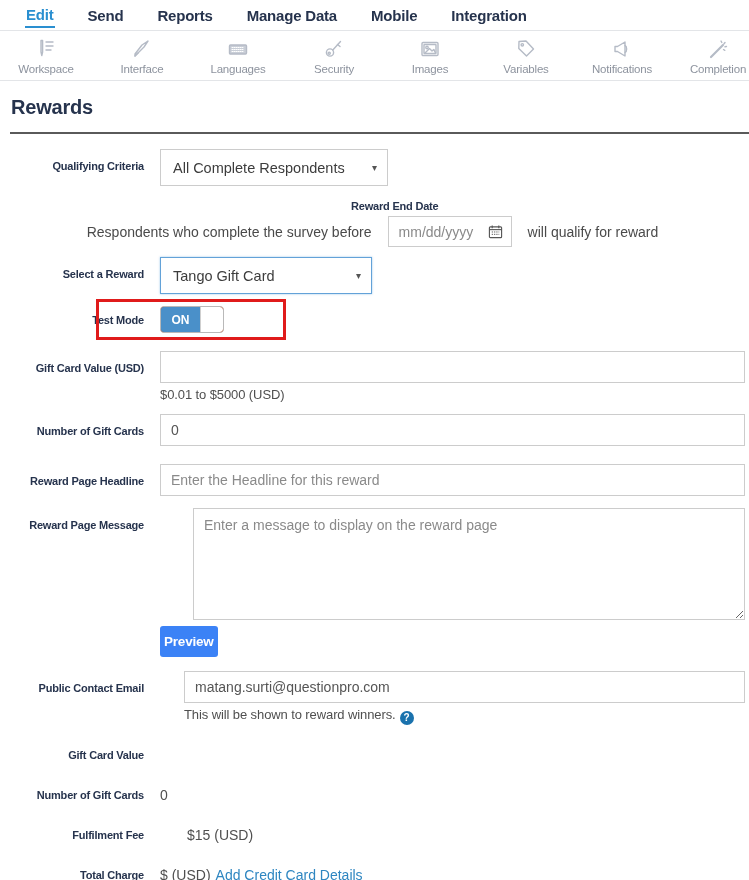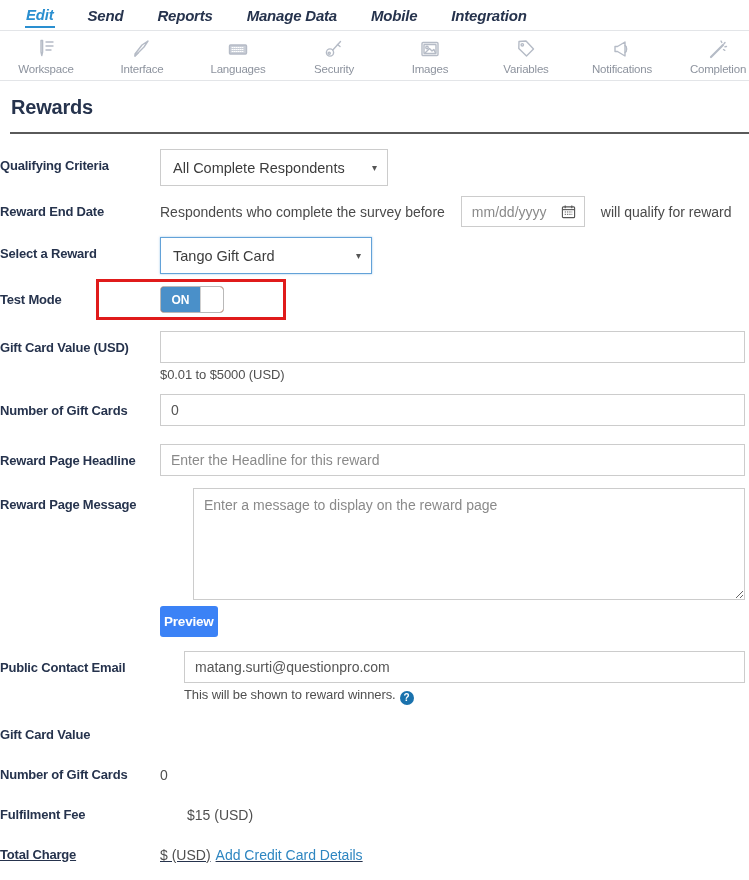--- a/index.html
+++ b/index.html
@@ -10,21 +10,21 @@
     color:#26334d;
   }
   
   .topnav {
     display:flex; align-items:center; gap:32px;
     padding:0 0 0 25px; height:31px;
     border-bottom:1px solid #e3e5e8;
   }
   .topnav a {
     font-size:15px; font-weight:700; color:#26334d; text-decoration:none;
-    letter-spacing:-0.2px; padding:4px 1px 3px;font-style:italic;
+    letter-spacing:-0.2px; padding:4px 1px 3px;
   }
   .topnav a.active { color:#2a8fd0; border-bottom:2px solid #2a8fd0; }
   
   .toolbar {
     display:flex; align-items:stretch; padding-left:18px; height:50px;
     border-bottom:1px solid #e3e5e8; background:#fff;gap:40px;
   }
   .tool {
     display:flex; flex-direction:column; align-items:center; justify-content:flex-start;
     padding:5px 7px 4px; min-width:56px; cursor:pointer;
@@ -33,22 +33,22 @@
   .tool .ticon { height:25px; display:flex; align-items:center; }
   .tool .ticon svg { stroke:#b5bbc6; fill:none; stroke-width:1.4; stroke-linecap:round; stroke-linejoin:round; }
   .tool .tlabel { font-size:11.5px; color:#8d939e; margin-top:2px; letter-spacing:-0.2px; white-space:nowrap; }
   
   .page-title { font-size:20px; font-weight:700; color:#26334d; padding:15px 0 13px 11px; letter-spacing:-0.2px; }
   .title-rule { border:none; border-top:2px solid #5a5a5a; margin:0 0 0 10px; }
   
   .form { padding-top:15px; }
   .row { display:flex; align-items:flex-start; margin-bottom:10px; position:relative; }
   .lbl {
-    flex:none; width:160px; padding-right:16px;
-    font-size:13px; font-weight:700; color:#26334d; line-height:34px; letter-spacing:-0.2px;
+    flex:none; width:160px; text-align:right; padding-right:16px;
+    font-size:11px; font-weight:700; color:#26334d; line-height:34px; letter-spacing:-0.2px;
   }
   .lbl.short { line-height:20px; }
   .ctl { flex:1; margin-right:4px; display:flex; align-items:center; flex-wrap:wrap; }
   .txt { font-size:14px; color:#4a4a4a; }
   input.box, textarea.box {
     font-family:"Liberation Sans", sans-serif;
     border:1px solid #ccc; border-radius:0; font-size:14px; color:#555;
     padding:7px 10px; background:#fff; outline:none; width:100%;
   }
   input.box::placeholder, textarea.box::placeholder { color:#8a8a8a; opacity:1; }
@@ -239,21 +239,21 @@
   <div class="row">
     <div class="lbl">Qualifying Criteria</div>
     <div class="ctl">
       <div class="select" style="width:228px;">
         <span>All Complete Respondents</span>
         <span class="caret">▾</span>
       </div>
     </div>
   </div>
 
-  <div class="row" style="align-items:center;">
+  <div class="row" style="align-items:center;flex-direction:column;">
     <div class="lbl short">Reward End Date</div>
     <div class="ctl" style="align-items:center;">
       <span class="txt">Respondents who complete the survey before</span>
       <div class="date-wrap">
         <span class="ph">mm/dd/yyyy</span>
         <span style="display:inline-flex;">
           <svg width="15" height="15" viewBox="0 0 16 16" fill="none" stroke="#555" stroke-width="1.2">
               <rect x="1.5" y="3" width="13" height="11.5" rx="1"></rect>
               <line x1="4.5" y1="1.5" x2="4.5" y2="4.5"></line>
               <line x1="11.5" y1="1.5" x2="11.5" y2="4.5"></line>

